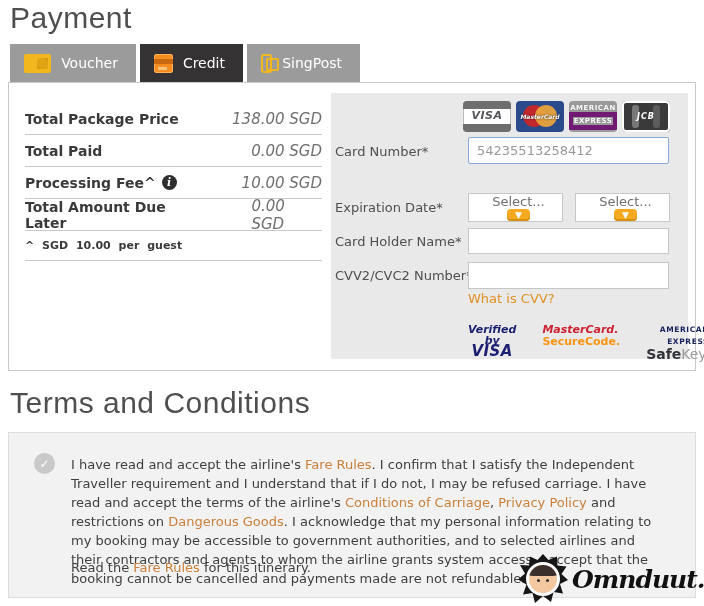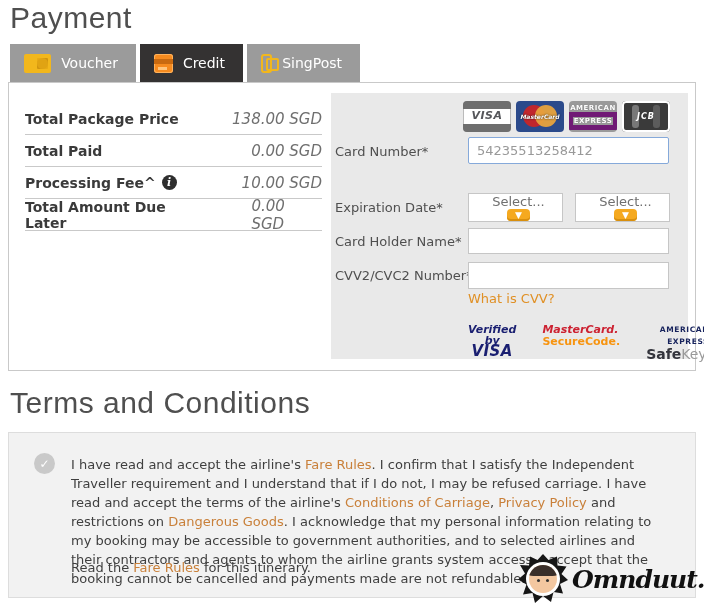--- a/index.html
+++ b/index.html
@@ -220,20 +220,21 @@
       <span class="sum-label">
         <span>Processing Fee^</span>
         <span class="info-icon">i</span>
       </span>
       <span class="sum-value">10.00 SGD</span>
     </div>
     <div class="sum-row">
       <span class="sum-label">Total Amount Due Later</span>
       <span class="sum-value">0.00 SGD</span>
     </div>
+    <div class="sum-footnote">^ SGD 10.00 per guest</div>
   </div>
 
   <div class="card-panel">
 
     <div class="brand-row">
       <div class="brand brand-visa">
         <span>VISA</span>
       </div>
       <div class="brand brand-mc">
         <span class="c1"></span>

